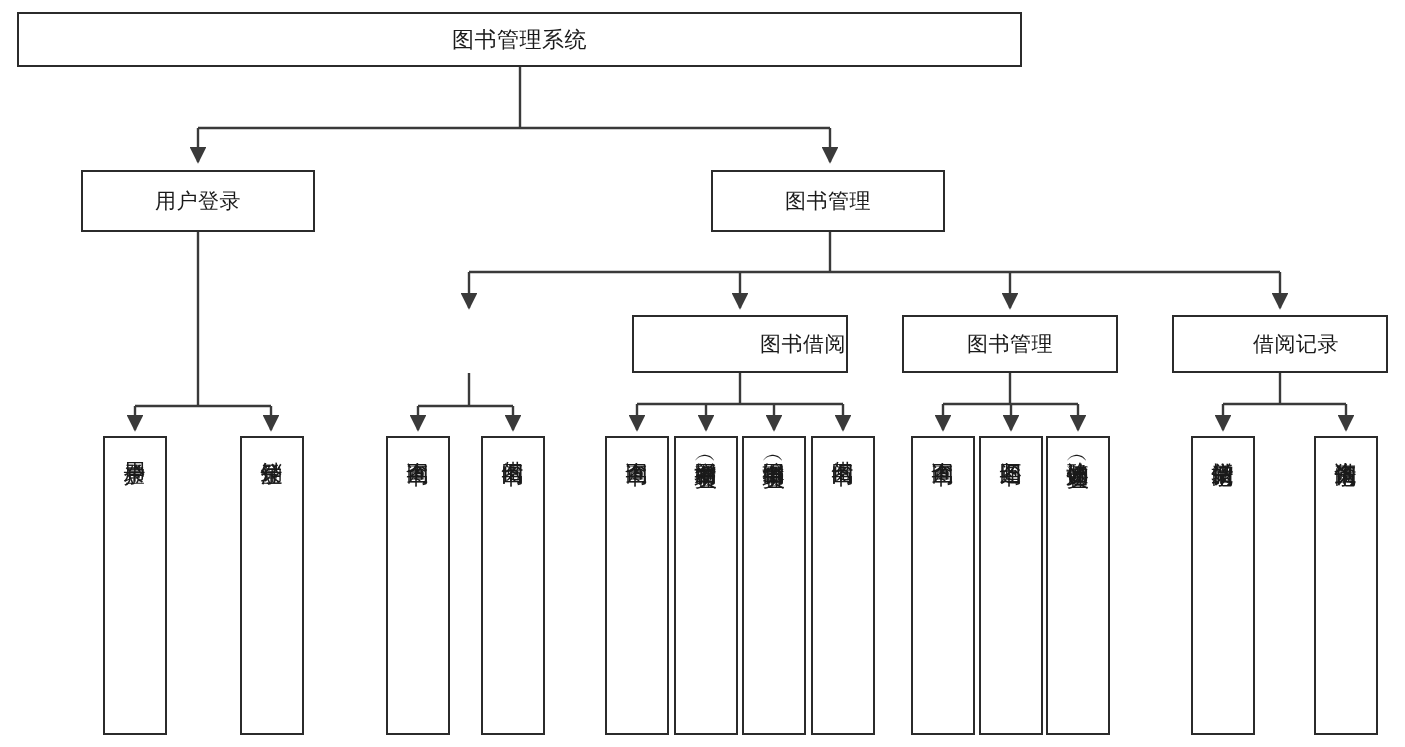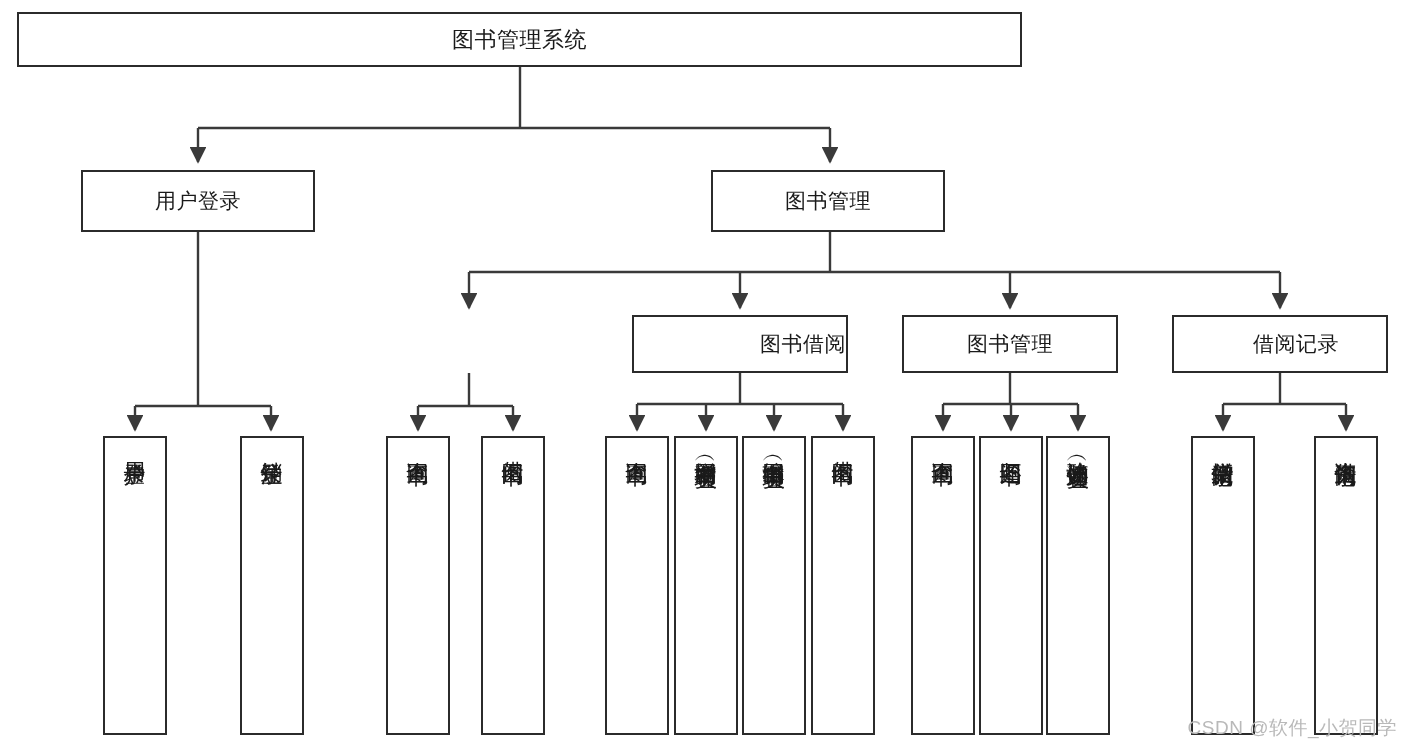--- a/index.html
+++ b/index.html
@@ -190,15 +190,14 @@
     <span class="lbl">确认归还（管理员）</span>
   </div>
 
   <div class="node v-node" style="left:1191px; top:436px; width:64px; height:299px;">
     <span class="lbl">新增借阅记录</span>
   </div>
   <div class="node v-node" style="left:1314px; top:436px; width:64px; height:299px;">
     <span class="lbl">查询借阅记录</span>
   </div>
 
-  <div id="watermark">CSDN @软件_小贺同学</div>
 
 </div>
 
 </body></html>

